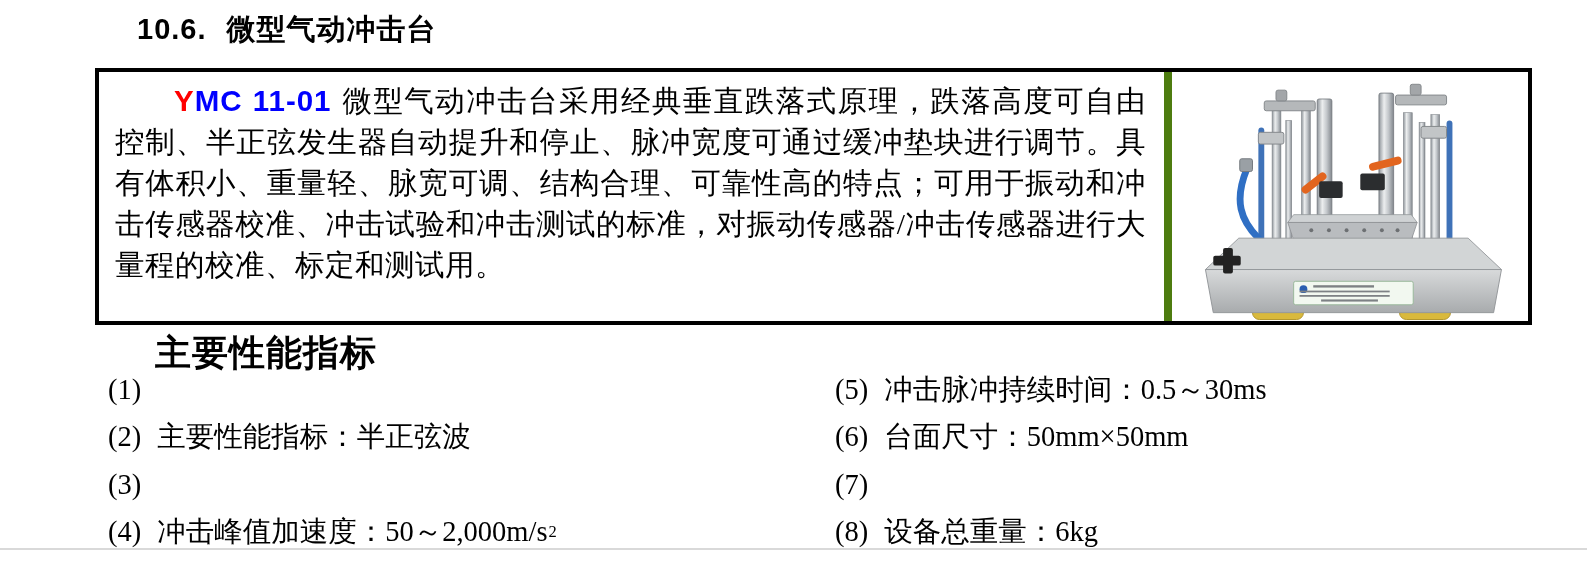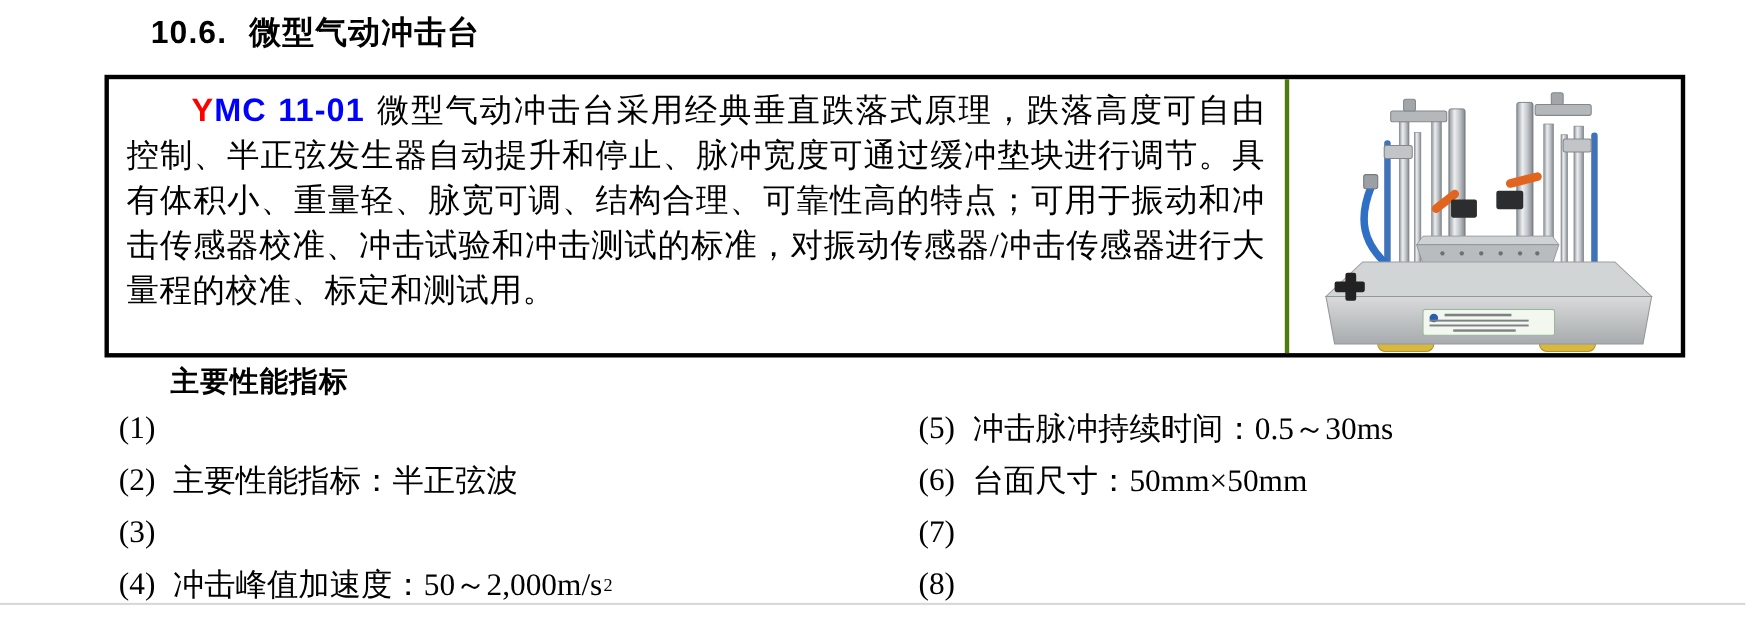--- a/index.html
+++ b/index.html
@@ -13,36 +13,36 @@
     font-family:"Liberation Sans","DejaVu Sans",sans-serif;
     font-weight:bold; font-size:29px; letter-spacing:1px;
     display:flex; align-items:baseline;
   }
   .section-heading .sec-num { margin-right:20px; }
   .desc-box {
     position:absolute; left:95px; top:68px; width:1437px; height:257px;
     border:4px solid #000; display:flex; background:#fff;
   }
   .desc-text {
-    width:1073px; border-right:4px solid #4d7c0f;
+    width:1073px; border-right:8px solid #4d7c0f;
     padding:8px 18px 0 16px;
   }
   .desc-text p {
     font-size:29.5px; line-height:41px; text-align:justify;
     text-indent:59px; letter-spacing:0.5px;
   }
   .model {
     font-family:"Liberation Sans","DejaVu Sans",sans-serif;
     font-weight:bold; letter-spacing:1px; margin-right:10px; white-space:nowrap;
   }
   .photo-cell { flex:1; display:flex; align-items:center; justify-content:center; }
   .specs-heading {
     position:absolute; left:155px; top:329px;
     font-family:"Liberation Sans","DejaVu Sans",sans-serif;
-    font-weight:bold; font-size:26px; letter-spacing:1px;
+    font-weight:bold; font-size:36px; letter-spacing:1px;
   }
   .spec-col { position:absolute; top:366px; font-size:28.5px; }
   .spec-col.left { left:108px; }
   .spec-col.right { left:835px; }
   .spec-row { height:47.5px; display:flex; align-items:center; white-space:nowrap; }
   .spec-row .num { margin-right:16px; }
   sup.u { font-size:0.58em; vertical-align:super; line-height:0; margin-left:1px; }
   .bottom-rule { position:absolute; left:0; right:0; bottom:1px; border-top:2px solid #d9d9d9; }
 </style>
 </head>
@@ -173,18 +173,19 @@
         <span class="num">(6)</span>
         <span>台面尺寸：50mm×50mm</span>
         <sup class="u"></sup>
       </div>
     <div class="spec-row">
         <span class="num">(7)</span>
         <sup class="u"></sup>
       </div>
     <div class="spec-row">
         <span class="num">(8)</span>
+        <span>设备总重量：6kg</span>
         <sup class="u"></sup>
       </div>
   </div>
 
   <div class="bottom-rule"></div>
 </div>
 
 </body></html>

